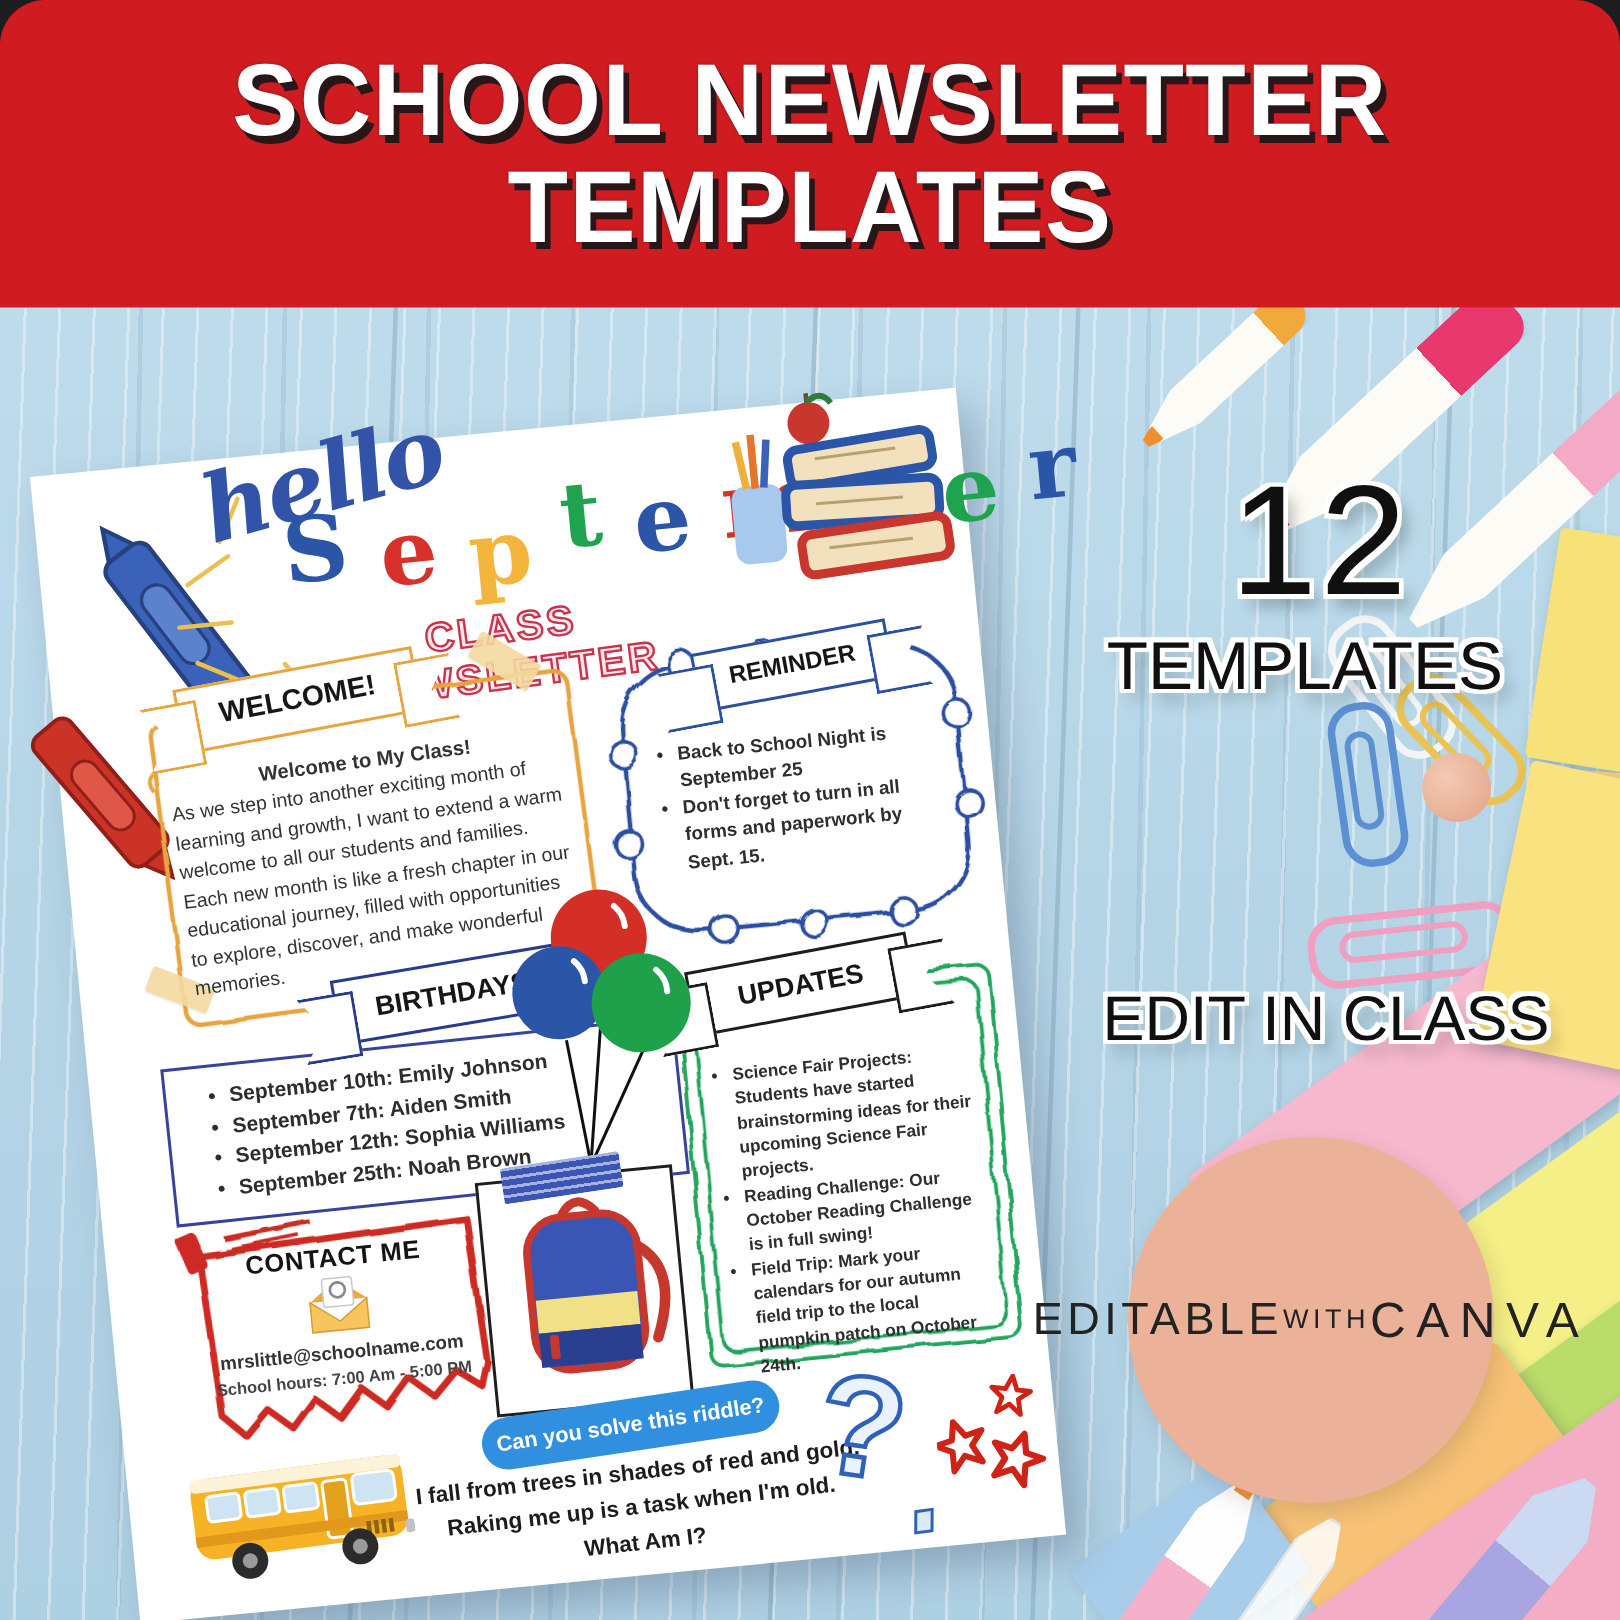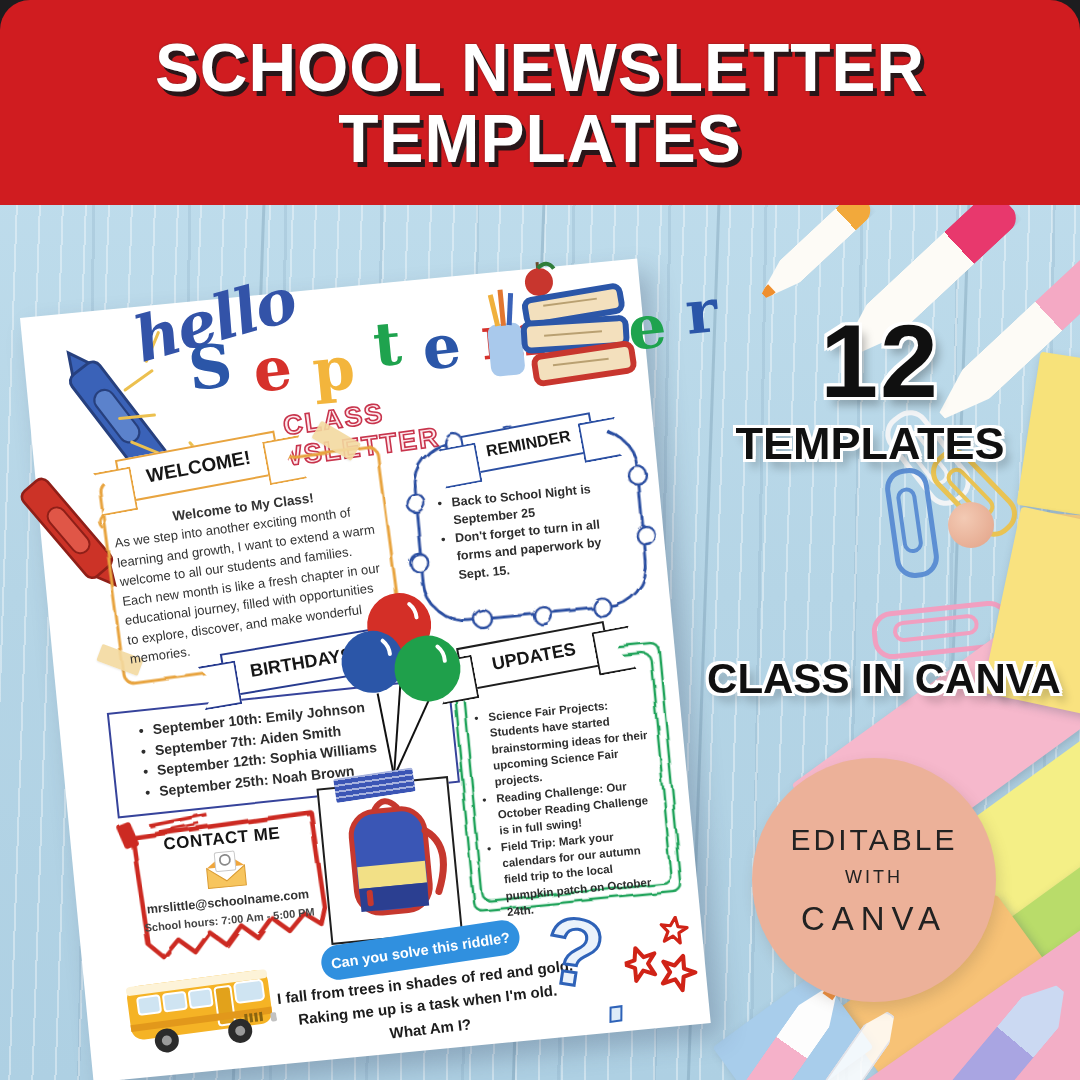--- a/index.html
+++ b/index.html
@@ -22,31 +22,31 @@
 
   
   .banner-back{position:absolute;left:0;top:0;width:1080px;height:60px;background:#1d1d1f;}
   .banner{position:absolute;left:0;top:0;width:1080px;height:205px;background:#d01c20;
     border-radius:30px 30px 0 0;display:flex;flex-direction:column;align-items:center;justify-content:center;}
   .banner h1{margin:0;text-align:center;color:#fff;font-size:68px;font-weight:800;line-height:1.04;
     letter-spacing:1px;transform:scaleX(.97);
     text-shadow:4px 5px 0 rgba(22,22,24,.9), 0 0 2px rgba(40,40,40,.6);}
 
   
-  .shout{position:absolute;color:#101010;font-weight:700;text-align:center;z-index:3;
+  .shout{position:absolute;color:#101010;font-weight:400;text-align:center;z-index:3;
     text-shadow:-3px -3px 0 #fff,3px -3px 0 #fff,-3px 3px 0 #fff,3px 3px 0 #fff,0 -3px 0 #fff,0 3px 0 #fff,-3px 0 0 #fff,3px 0 0 #fff,6px 8px 10px rgba(0,0,0,.28);}
   .n12{left:740px;top:302px;width:280px;font-size:104px;letter-spacing:2px;}
   .ntempl{left:700px;top:418px;width:340px;font-size:45px;}
   .ninstant{left:700px;top:510px;width:340px;font-size:45px;}
   .ndownload{left:700px;top:558px;width:340px;font-size:45px;}
   .nedit{left:688px;top:655px;width:392px;font-size:42px;}
 
   
   .circle-badge{position:absolute;left:752px;top:758px;width:244px;height:244px;border-radius:50%;
-    background:#ecb199;z-index:4;display:flex;flex-direction:column;align-items:center;justify-content:center;
+    background:#ecb199;z-index:4;display:flex;align-items:center;justify-content:center;
     color:#222;box-shadow:3px 6px 14px rgba(90,70,60,.18);}
   .cb1{font-size:30px;font-weight:400;letter-spacing:3px;}
   .cb2{font-size:18px;font-weight:400;letter-spacing:3px;margin:10px 0 12px;}
   .cb3{font-size:33px;font-weight:400;letter-spacing:7px;}
 
   
   .paper{position:absolute;left:20px;top:318px;width:620px;height:768px;background:#fff;
     transform:rotate(-5.5deg);transform-origin:0 0;z-index:2;
     box-shadow:10px 14px 26px rgba(50,60,90,.28);}
   .paper *{box-sizing:border-box;}
@@ -185,21 +185,21 @@
   <div class="banner-back"></div>
   <header class="banner">
     <h1>
       <span>SCHOOL NEWSLETTER</span><br>
       <span>TEMPLATES</span>
     </h1>
   </header>
 
   <div class="shout n12">12</div>
   <div class="shout ntempl">TEMPLATES</div>
-  <div class="shout nedit">CLASS IN CANVA</div>
+  <div class="shout nedit">EDIT IN CLASS</div>
 
   <div class="circle-badge">
     <div class="cb1">EDITABLE</div>
     <div class="cb2">WITH</div>
     <div class="cb3">CANVA</div>
   </div>
 
   <div class="paper">
 
     <svg class="sec" style="left:58px;top:22px;width:58px;height:170px;transform:rotate(-32deg);" viewBox="0 0 40 110">

